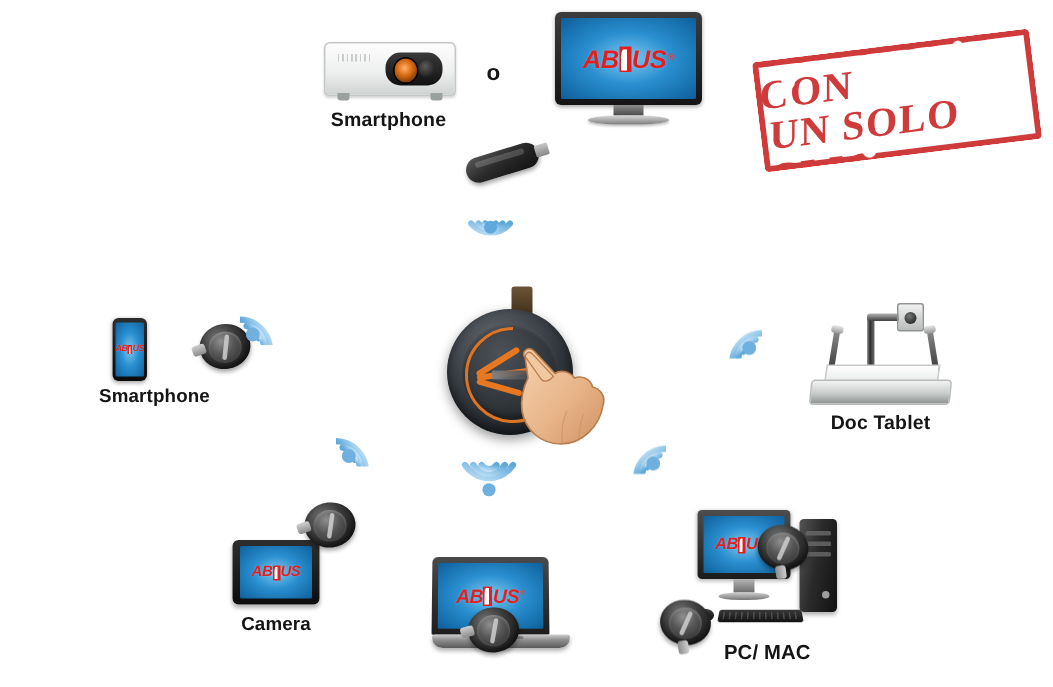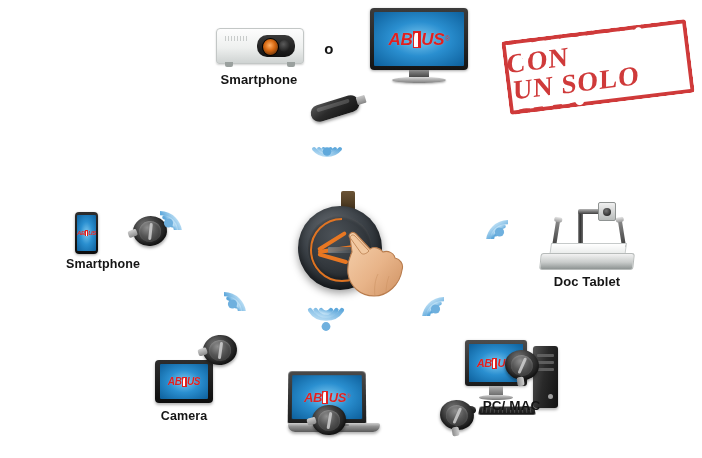--- a/index.html
+++ b/index.html
@@ -634,21 +634,21 @@
     <div class="mon-foot"></div>
     <div class="tower">
       <div class="bay" style="top:8px;"></div>
       <div class="bay" style="top:15px;"></div>
       <div class="bay" style="top:22px;"></div>
       <div class="pw"></div>
     </div>
     <div class="keyboard"></div>
     <div class="mouse"></div>
   </div>
-  <div class="caption" style="left:465px; top:398px; width:93px; font-size:13.5px;">PC/ MAC</div>
+  <div class="caption" style="left:465px; top:427px; width:93px; font-size:13.5px;">PC/ MAC</div>
 
   <div class="node puck" style="left:440px; top:310px; transform:rotate(10deg);">
     <div class="body"></div>
     <div class="ring"></div>
     <div class="slash"></div>
     <div class="tab tab-b" style="left:40%; top:auto; bottom:-5px; transform:rotate(72deg);"></div>
   </div>
 
   <div class="wifi" style="left:408px; top:282px;">
     <svg width="36" height="34" viewBox="0 0 36 34">

